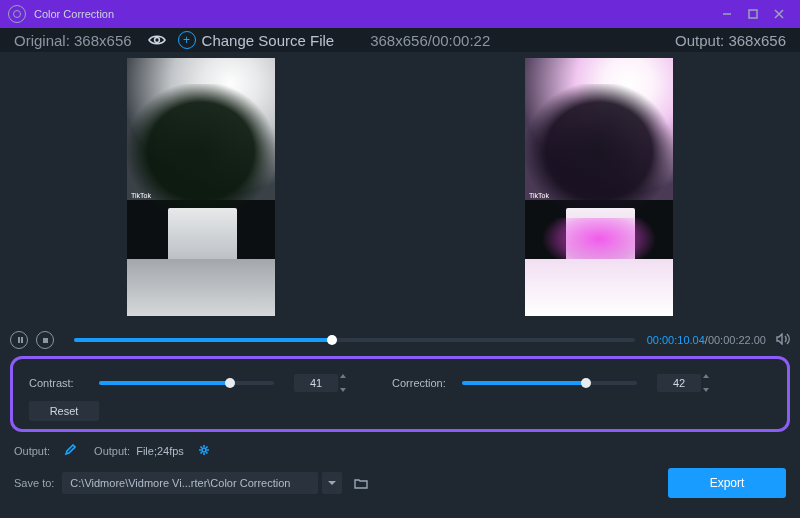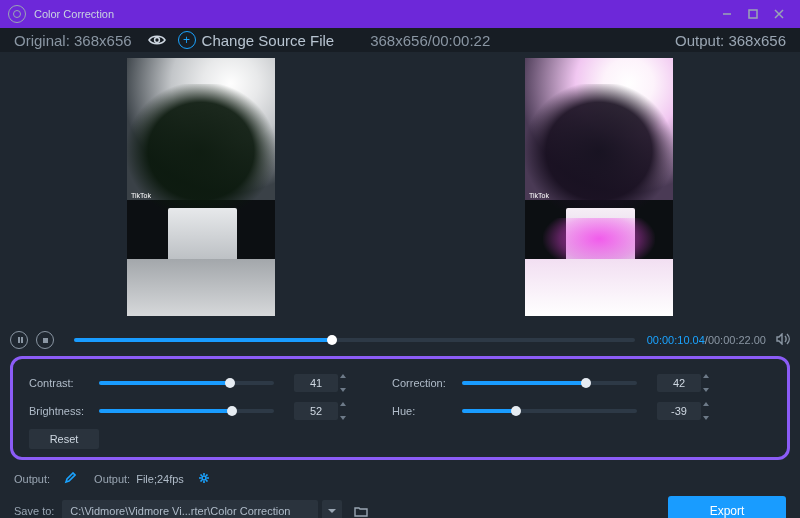--- a/index.html
+++ b/index.html
@@ -158,43 +158,20 @@
     <div class="pslider">
         <div class="pf" style="width:71%"></div>
         <div class="pk" style="left:71%"></div>
       </div>
     <div class="pnum">42</div>
     <div class="pstep">
         <span class="up"></span>
         <span class="dn"></span>
       </div>
   </div>
-  <div class="prow">
-    <div class="plabel">Brightness:</div>
-    <div class="pslider">
-        <div class="pf" style="width:76%"></div>
-        <div class="pk" style="left:76%"></div>
-      </div>
-    <div class="pnum">52</div>
-    <div class="pstep">
-        <span class="up"></span>
-        <span class="dn"></span>
-      </div>
-    <div class="gap"></div>
-    <div class="plabel">Hue:</div>
-    <div class="pslider">
-        <div class="pf" style="width:31%"></div>
-        <div class="pk" style="left:31%"></div>
-      </div>
-    <div class="pnum">-39</div>
-    <div class="pstep">
-        <span class="up"></span>
-        <span class="dn"></span>
-      </div>
-  </div>
   <div class="reset">Reset</div>
 </div>
 
 <div class="outrow">
   <span class="lbl">Output:</span>
   <span class="pen"><svg viewBox="0 0 12 12">
         <path d="M2 10l1-3 6-6 2 2-6 6-3 1z"></path>
       </svg></span>
   <span class="lbl">Output:</span>
   <span class="val">File;24fps</span>

